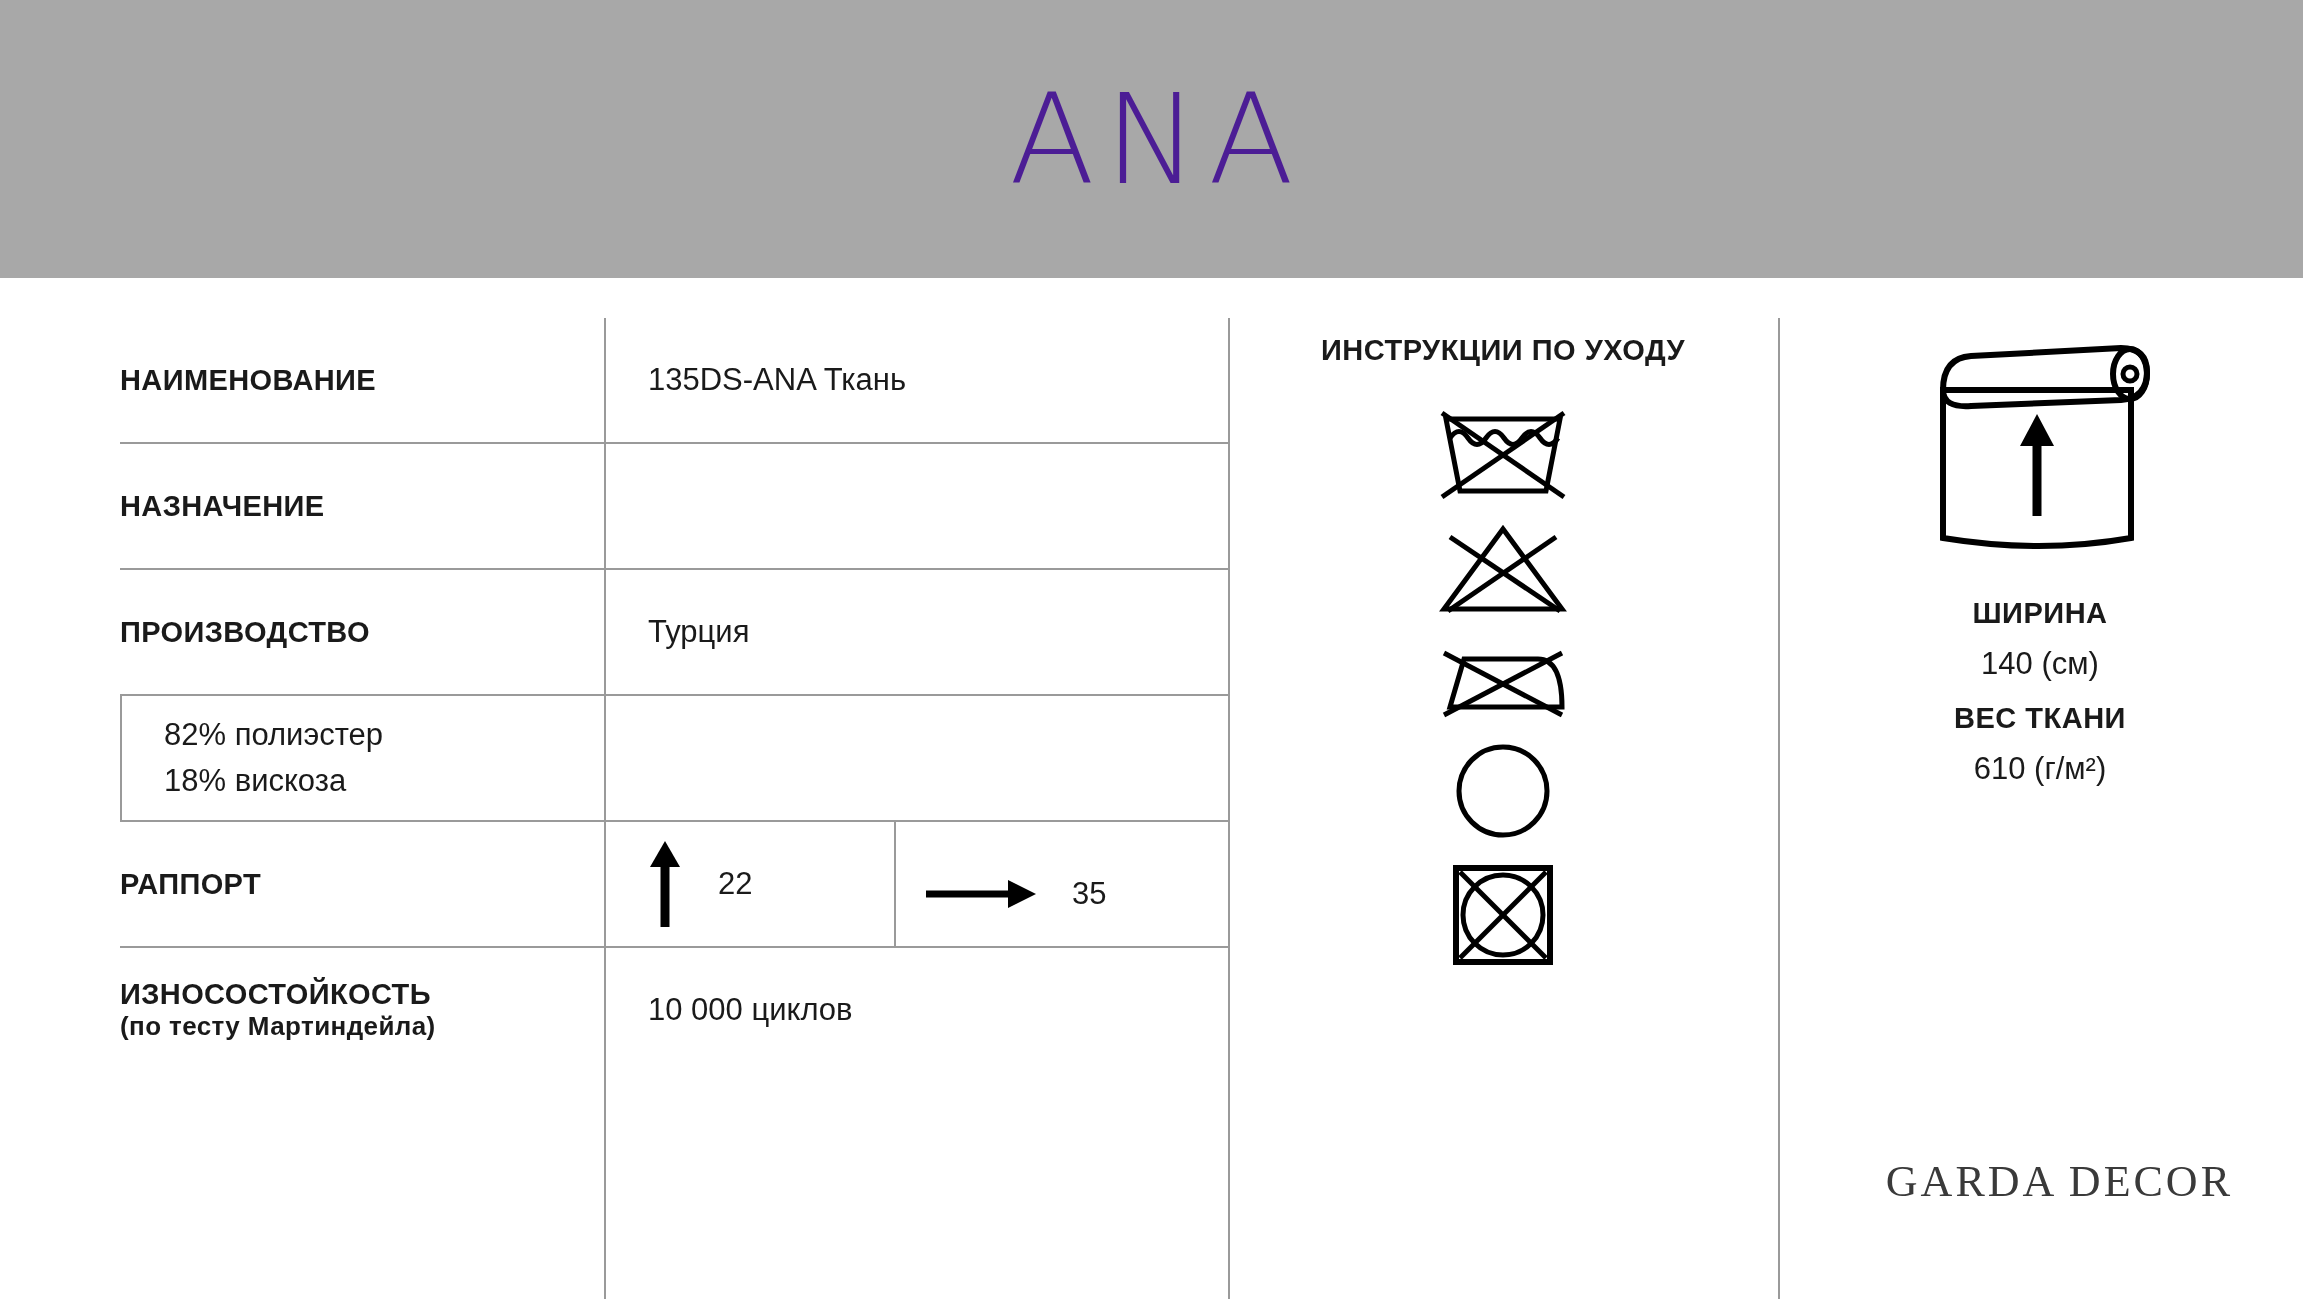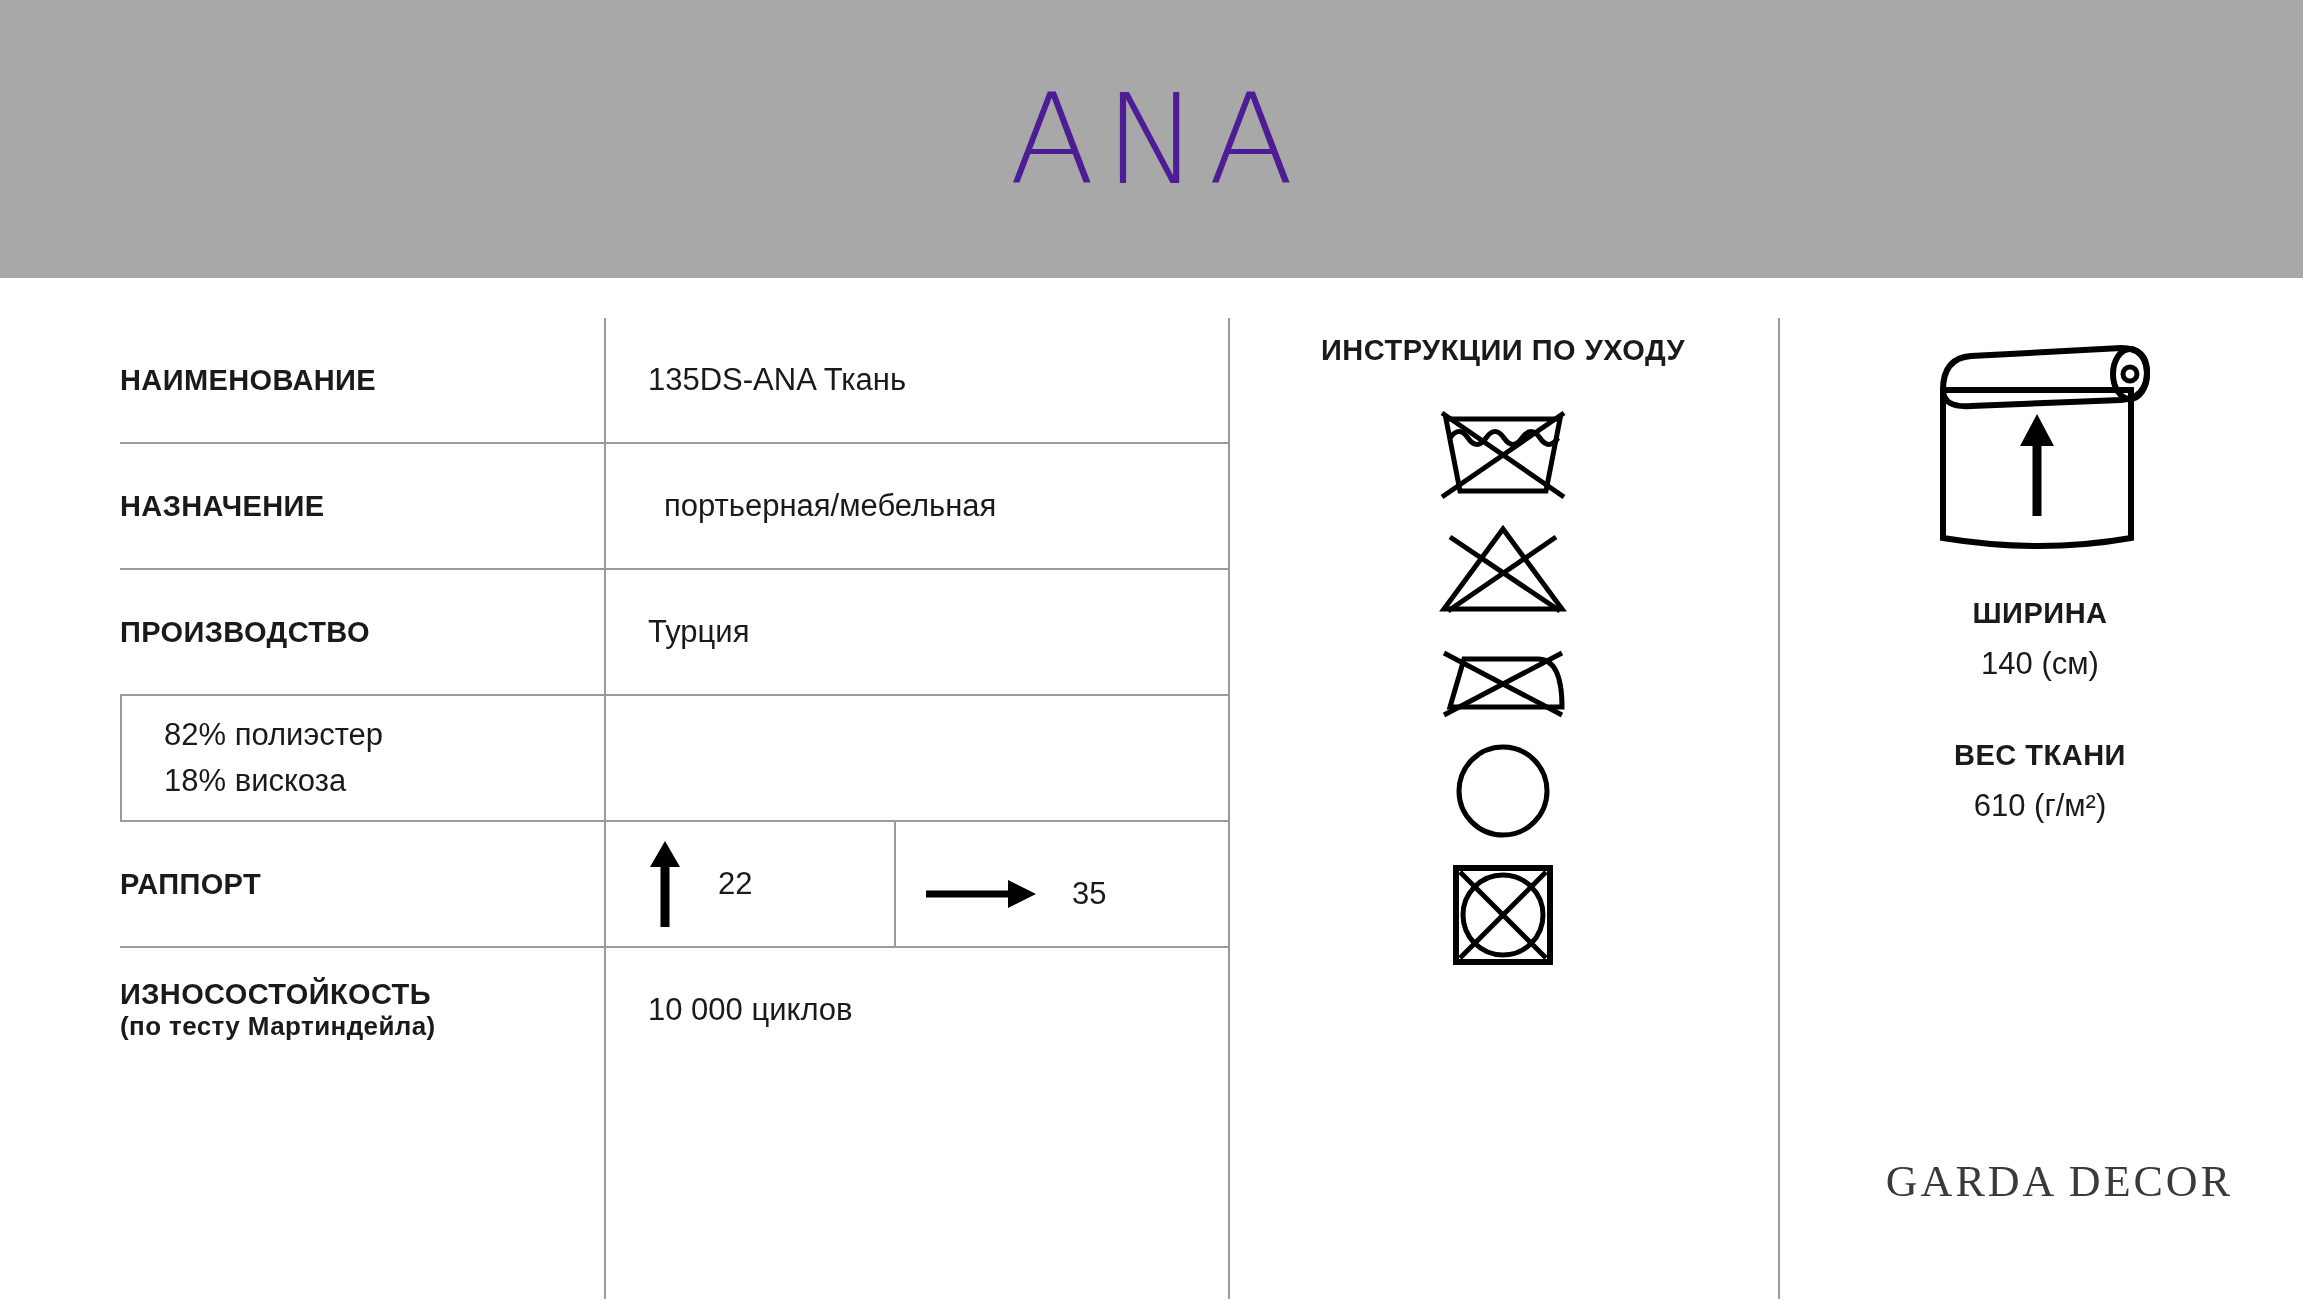--- a/index.html
+++ b/index.html
@@ -191,21 +191,21 @@
     letter-spacing: 0.5px;
     margin-top: 40px;
     text-align: center;
   }
   .rc-value {
     font-size: 31px;
     margin-top: 16px;
     text-align: center;
   }
   .rc-title.second {
-    margin-top: 57px;
+    margin-top: 20px;
   }
 
   
   .brand {
     position: absolute;
     right: 110px;
     bottom: 92px;
     font-family: "Liberation Serif", serif;
     font-size: 44px;
     letter-spacing: 3px;
@@ -229,23 +229,20 @@
 
     <div class="spec-row">
       <div class="spec-label">НАИМЕНОВАНИЕ</div>
       <div class="spec-value">
         <span>135DS-ANA Ткань</span>
       </div>
     </div>
 
     <div class="spec-row">
       <div class="spec-label">НАЗНАЧЕНИЕ</div>
-      <div class="spec-value indented">
-        <span>портьерная/мебельная</span>
-      </div>
     </div>
 
     <div class="spec-row">
       <div class="spec-label">ПРОИЗВОДСТВО</div>
       <div class="spec-value">
         <span>Турция</span>
       </div>
     </div>
 
     <div class="spec-row">

